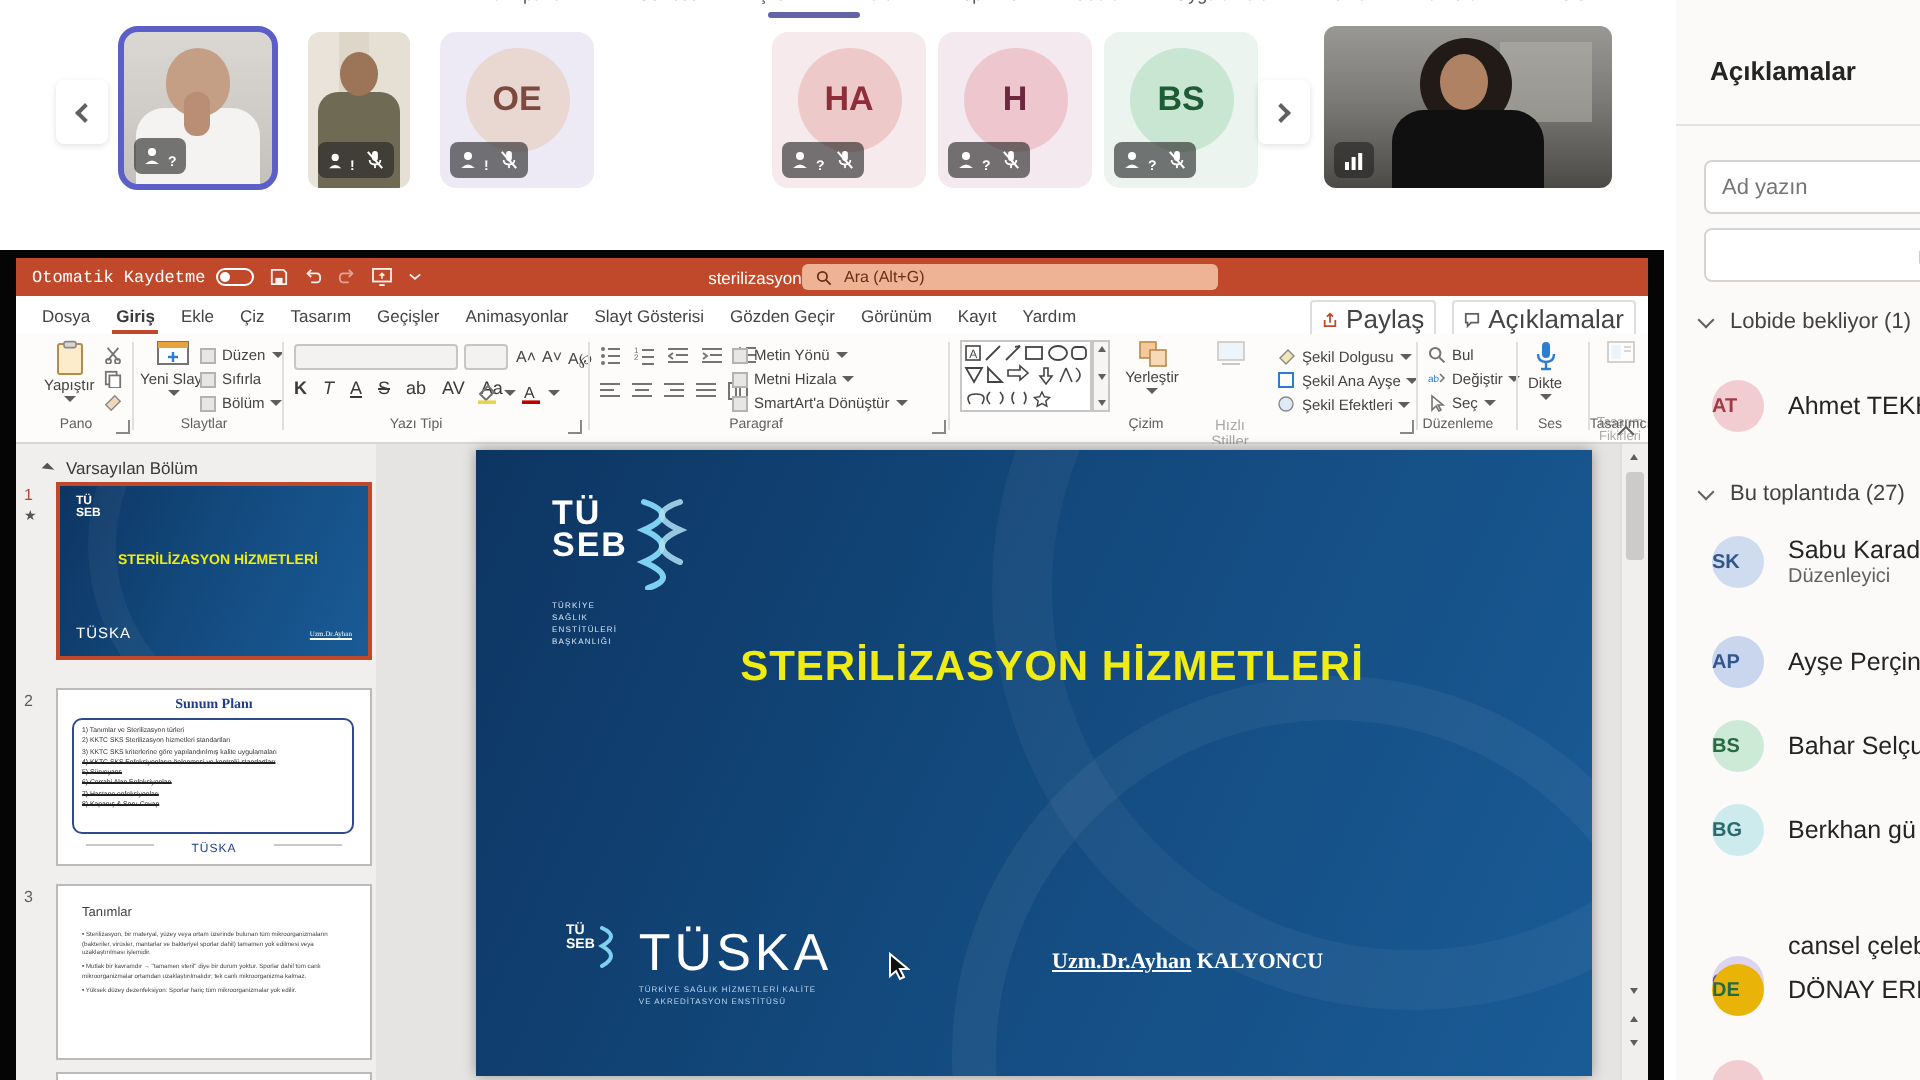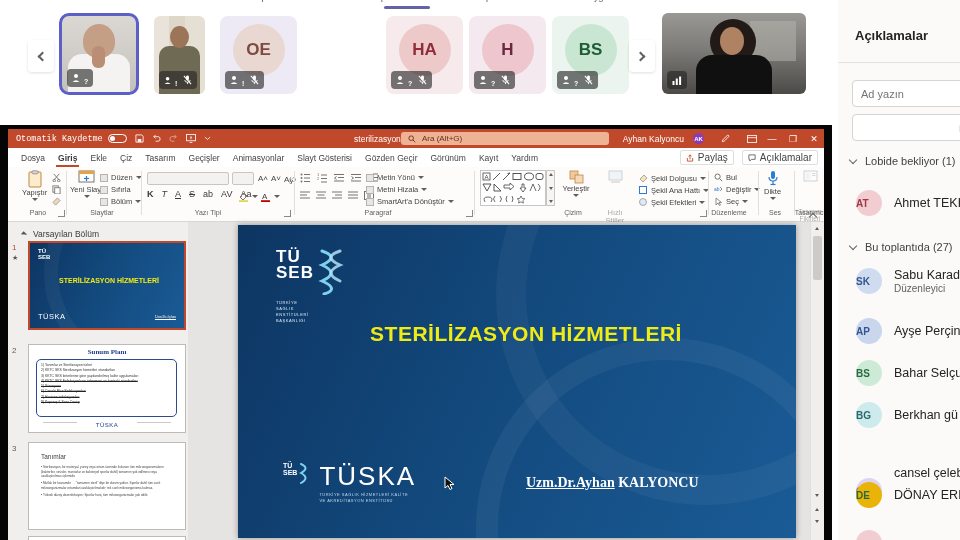--- a/index.html
+++ b/index.html
@@ -71,21 +71,21 @@
   #tb-avatar { width:11px; height:11px; border-radius:50%; background:#8b3bb5; color:#fff; font-size:6px; font-weight:bold;
     display:flex; align-items:center; justify-content:center; }
   .winbtn { font-size:9px; color:#fff; width:12px; text-align:center; cursor:pointer; }
 
   #ppt-tabs { position:absolute; left:0; top:19px; width:816px; height:19px; background:#fff;
     display:flex; align-items:center; gap:13px; padding-left:13px; font-size:8.5px; color:#444; }
   .tab { cursor:pointer; white-space:nowrap; position:relative; }
   .tab.active { font-weight:bold; color:#3b3a39; }
   .tab.active::after { content:""; position:absolute; left:-2px; right:-2px; bottom:-4px; height:2px; background:#c0492b; }
   #tabs-right { position:absolute; right:6px; top:21px; display:flex; gap:8px; }
-  .tr-btn { display:flex; align-items:center; gap:4px; font-size:10px; color:#444; border:1px solid #e0dedc;
+  .tr-btn { display:flex; align-items:center; gap:4px; font-size:13px; color:#444; border:1px solid #e0dedc;
     border-radius:2px; padding:1px 5px; background:#fff; cursor:pointer; }
 
   #ribbon { position:absolute; left:0; top:38px; width:816px; height:55px; background:#fdfcfb; border-bottom:1px solid #d8d6d4; }
   .rsep { position:absolute; top:4px; width:1px; height:44px; background:#e1dfdd; }
   .rlabel { position:absolute; top:42px; font-size:7px; color:#605e5c; text-align:center; }
   .bigbtn { position:absolute; top:3px; display:flex; flex-direction:column; align-items:center; gap:1px;
     font-size:7.5px; color:#444; cursor:pointer; text-align:center; line-height:1.1; }
   .caret { width:0; height:0; border-left:3px solid transparent; border-right:3px solid transparent; border-top:3px solid #605e5c; }
   .smallrow { position:absolute; display:flex; align-items:center; gap:3px; font-size:7.5px; color:#444; cursor:pointer; white-space:nowrap; }
   .mini-ico { width:8px; height:8px; background:#e8e6e4; border:1px solid #b5b3b1; }
@@ -124,21 +124,21 @@
   #slide-title { position:absolute; left:118px; top:97px; width:340px; text-align:center;
     font-size:21px; font-weight:bold; color:#efec15; letter-spacing:.5px; }
   .tuseb-letters { font-weight:bold; color:#fff; font-size:17px; line-height:.95; letter-spacing:1px; }
   #tuseb-block { position:absolute; left:38px; top:24px; }
   #tuseb-sub { margin-top:5px; font-size:4px; color:#d7e6f4; letter-spacing:.6px; line-height:1.5; }
   #tuska-block { position:absolute; left:45px; top:238px; display:flex; gap:8px; align-items:flex-start; }
   .tuska-mini { font-size:7px; font-weight:bold; color:#fff; line-height:.95; }
   #tuska-name { font-size:26px; color:#fff; font-weight:300; letter-spacing:2px; line-height:1; }
   #tuska-sub { font-size:4px; color:#bcd6ec; letter-spacing:.5px; margin-top:3px; line-height:1.5; }
   #presenter { position:absolute; left:288px; top:250px; font-family:"Liberation Serif", serif;
-    font-size:14px; font-weight:bold; color:#fff; white-space:nowrap; }
+    font-size:11px; font-weight:bold; color:#fff; white-space:nowrap; }
   #presenter .ul { text-decoration:underline; }
 
   
   .mini-title { position:absolute; left:14px; top:34px; width:130px; text-align:center; font-size:7px; font-weight:bold; color:#efec15; }
   .mini-tuseb { position:absolute; left:8px; top:5px; color:#fff; font-weight:bold; font-size:6px; line-height:1; }
   .mini-tuska { position:absolute; left:8px; bottom:7px; color:#fff; font-size:7.5px; font-weight:300; letter-spacing:.5px; }
   .mini-pres { position:absolute; right:8px; bottom:9px; font-size:3.5px; color:#fff; font-family:"Liberation Serif", serif; text-decoration:underline; }
 
   
   #t2-box { position:absolute; left:7px; top:14px; width:141px; height:58px; border:1px solid #2e4b8f; border-radius:5px; padding:3px 4px; }
@@ -414,38 +414,20 @@
             <path d="M1 2.5 L4 5 L7 2.5" fill="none" stroke="#fff" stroke-width="1"></path>
           </svg>
         </span>
       <span id="ppt-doc-title">sterilizasyonVe enfeksiyon...</span>
       <div id="ppt-search">
         <svg width="8" height="8" viewBox="0 0 9 9">
             <circle cx="3.6" cy="3.6" r="2.6" fill="none" stroke="#6b2d16" stroke-width="1"></circle>
             <line x1="5.6" y1="5.6" x2="8.2" y2="8.2" stroke="#6b2d16" stroke-width="1"></line>
           </svg>
         <span>Ara (Alt+G)</span>
-      </div>
-      <div id="tb-right">
-        <span>Ayhan Kalyoncu</span>
-        <span id="tb-avatar">AK</span>
-        <span class="tb-ico">
-            <svg width="9" height="9" viewBox="0 0 10 10">
-              <path d="M1.5 8.5 L2 6.5 L7.5 1 L9 2.5 L3.5 8 Z" fill="none" stroke="#fff" stroke-width="1"></path>
-            </svg>
-          </span>
-        <span class="tb-ico">
-            <svg width="10" height="8" viewBox="0 0 11 9">
-              <rect x="0.5" y="0.5" width="10" height="8" fill="none" stroke="#fff" stroke-width="1"></rect>
-              <line x1="0.5" y1="3" x2="10.5" y2="3" stroke="#fff" stroke-width="1"></line>
-            </svg>
-          </span>
-        <span class="winbtn">—</span>
-        <span class="winbtn">❐</span>
-        <span class="winbtn">✕</span>
       </div>
     </div>
 
     <div id="ppt-tabs">
       <span class="tab">Dosya</span>
       <span class="tab active">Giriş</span>
       <span class="tab">Ekle</span>
       <span class="tab">Çiz</span>
       <span class="tab">Tasarım</span>
       <span class="tab">Geçişler</span>
@@ -694,21 +676,21 @@
           <svg width="10" height="10" viewBox="0 0 10 10">
             <path d="M2 6 L6 2 L9 5 L5 9 Z" fill="#f0e6b8" stroke="#8a8886" stroke-width="0.7"></path>
           </svg>
           <span>Şekil Dolgusu</span>
           <i class="caret"></i>
         </div>
       <div class="smallrow" style="left:630px;top:18px;">
           <svg width="10" height="10" viewBox="0 0 10 10">
             <rect x="1.5" y="1.5" width="7" height="7" fill="none" stroke="#2b7cd3" stroke-width="1"></rect>
           </svg>
-          <span>Şekil Ana Hattı</span>
+          <span>Şekil Ana Ayşe</span>
           <i class="caret"></i>
         </div>
       <div class="smallrow" style="left:630px;top:30px;">
           <svg width="10" height="10" viewBox="0 0 10 10">
             <circle cx="5" cy="5" r="3.5" fill="#dcebf7" stroke="#8a8886" stroke-width="0.7"></circle>
           </svg>
           <span>Şekil Efektleri</span>
           <i class="caret"></i>
         </div>
       <div class="rlabel" style="left:545px;width:40px;">Çizim</div>

